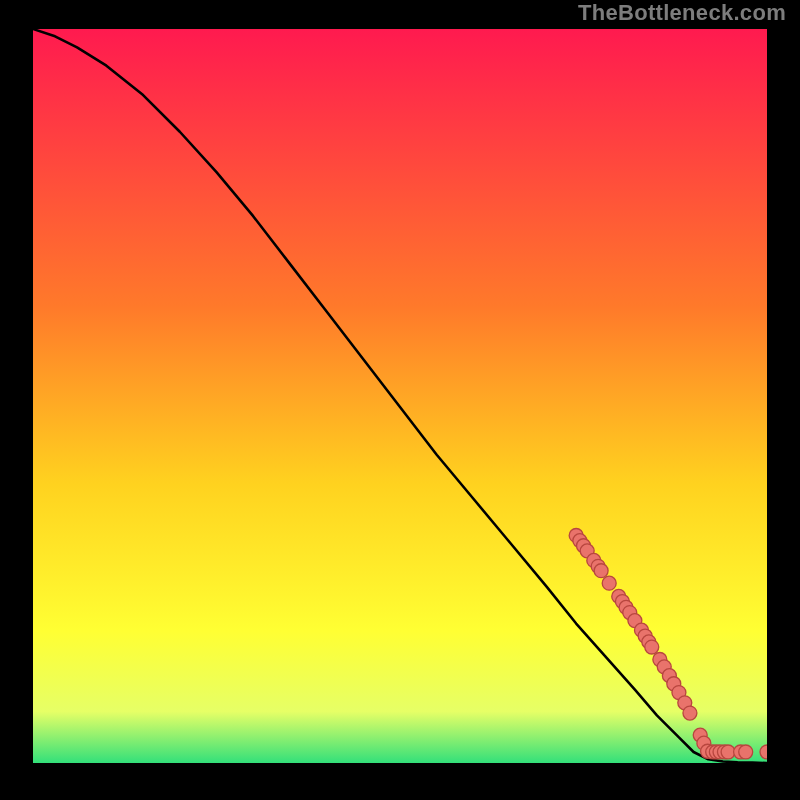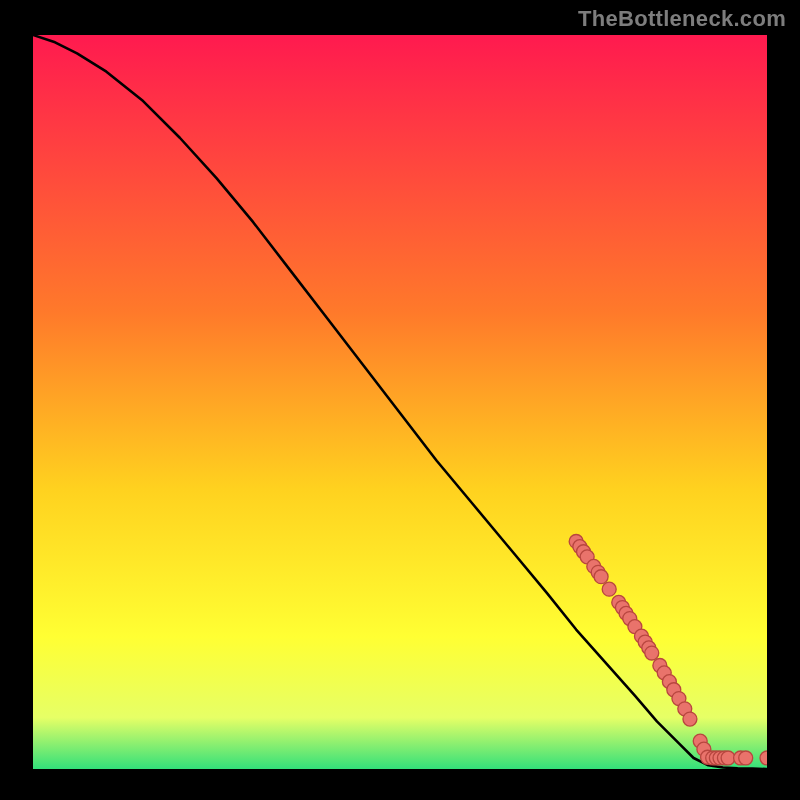--- a/index.html
+++ b/index.html
@@ -8,21 +8,20 @@
     width: 800px;
     height: 800px;
     background: #000;
     font-family: Arial, Helvetica, sans-serif;
     overflow: hidden;
   }
   .wrap {
     position: relative;
     width: 800px;
     height: 756px;
-    margin-top: 6px;
   }
   .watermark {
     position: absolute;
     top: 0;
     right: 14px;
     font-size: 22px;
     font-weight: 600;
     color: #7d7d7d;
     letter-spacing: 0.3px;
     user-select: none;

